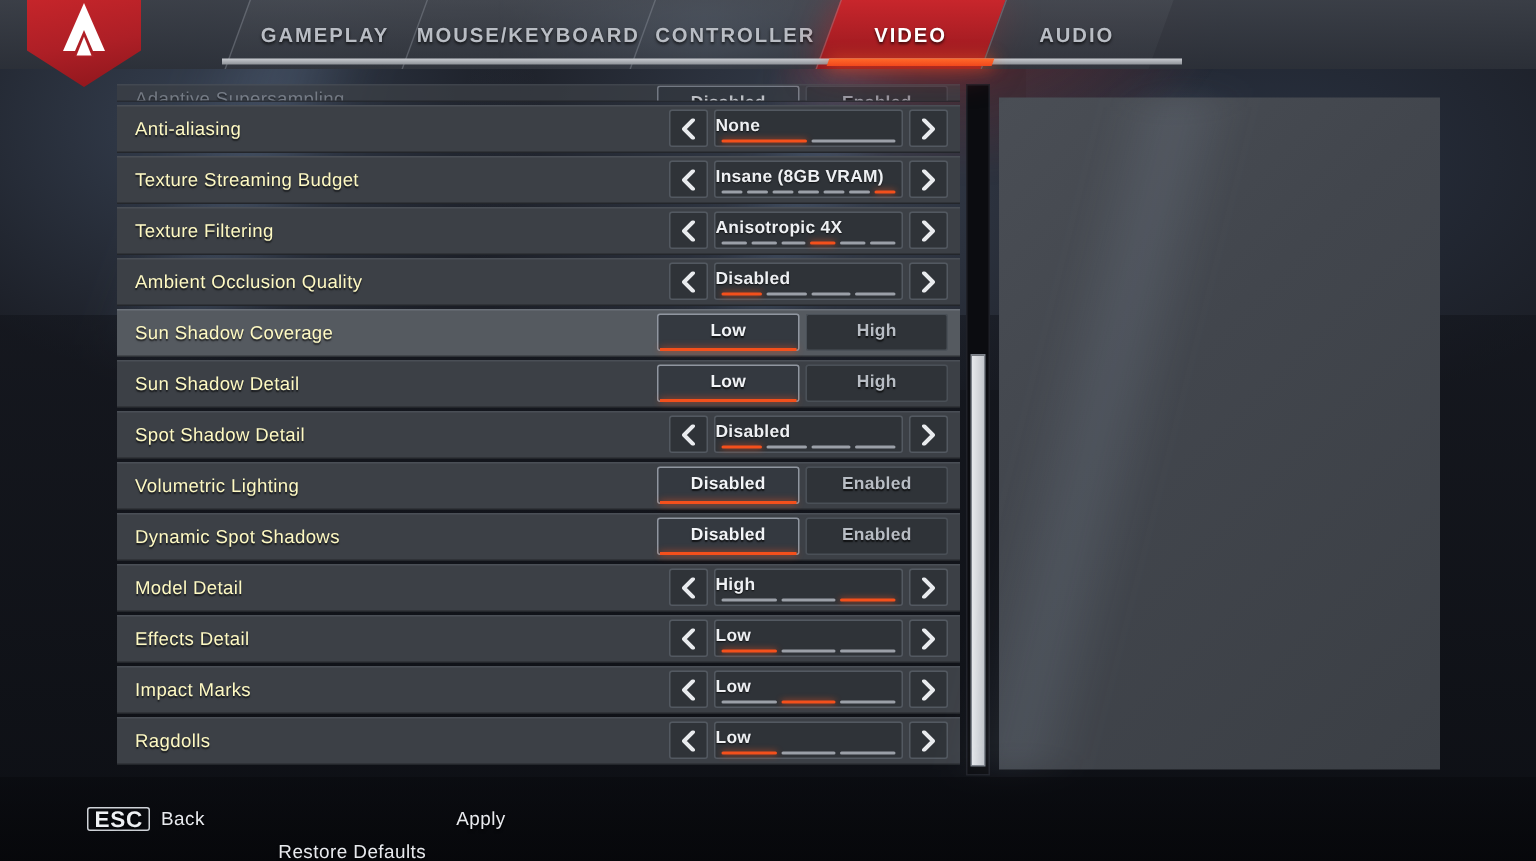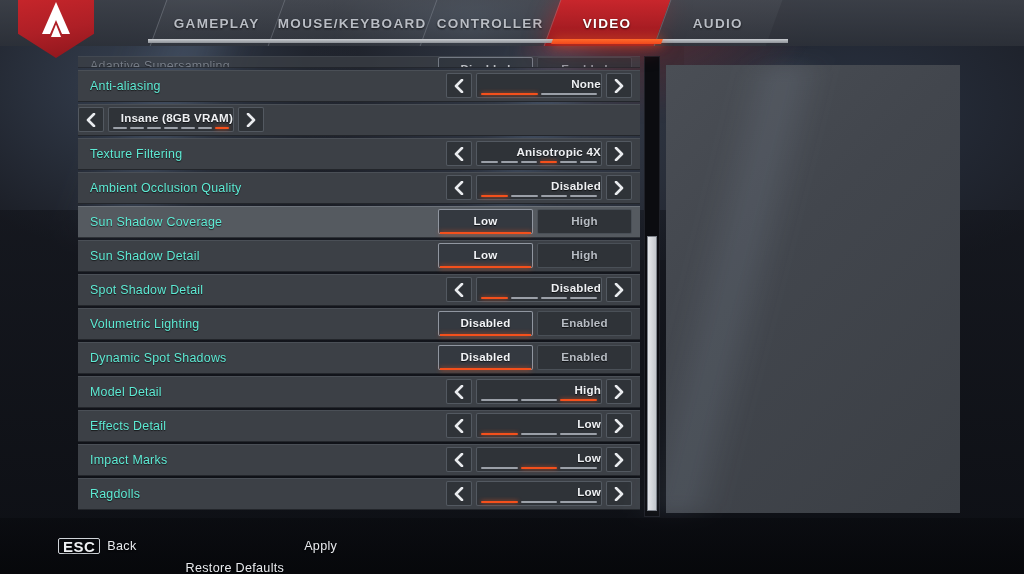--- a/index.html
+++ b/index.html
@@ -125,21 +125,21 @@
   .row.highlight {
     background:#555a60;
     border-top:1px solid rgba(135,142,152,.45);
   }
   .row.clipped {
     height:12px; overflow:hidden; align-items:flex-start;
     background:#3c4046; opacity:.72;gap:36px;
   }
   .row-label {
     flex:1 1 auto; padding-left:12px;
-    font-size:12.4px; color:#5eead4; letter-spacing:.25px;
+    font-size:12.4px; color:#fef9c3; letter-spacing:.25px;
     white-space:nowrap; text-shadow:0 1px 1px rgba(0,0,0,.65);
   }
   .row.clipped .row-label { padding-top:2px; color:#8d929a; }
   .control { flex:0 0 auto; display:flex; align-items:center; padding-right:8px; gap:4px; }
 
   
   .arrow-btn {
     width:26px; height:25px; flex:0 0 auto;
     background:#2f3338;
     border:1px solid rgba(120,127,138,.50);
@@ -147,21 +147,21 @@
     display:flex; align-items:center; justify-content:center;
     cursor:pointer;
   }
   .arrow-btn svg { display:block; }
   .value-box {
     position:relative;
     width:126px; height:25px;
     background:#2f3338;
     border:1px solid rgba(120,127,138,.50);
     border-radius:2px;
-    display:flex; align-items:center; justify-content:flex-end;
+    display:flex; align-items:center; justify-content:flex-start;
     cursor:pointer;
   }
   .value-text {
     font-size:11.6px; font-weight:700; color:#eef0f3;
     letter-spacing:.2px; white-space:nowrap; line-height:1;
     margin-bottom:3px;
     text-shadow:0 1px 1px rgba(0,0,0,.7);
   }
   .segbar {
     position:absolute; left:4px; right:4px; bottom:2px;
@@ -321,20 +321,21 @@
           </div>
         </div>
         <div class="arrow-btn">
           <svg width="12" height="14" viewBox="0 0 12 14">
             <path d="M3 1 L9 7 L3 13" fill="none" stroke="#e9ebee" stroke-width="2.6" stroke-linecap="round" stroke-linejoin="round"></path>
           </svg>
         </div>
       </div>
     </div>
     <div class="row">
+      <div class="row-label">Texture Streaming Budget</div>
       <div class="control">
         <div class="arrow-btn">
           <svg width="12" height="14" viewBox="0 0 12 14">
             <path d="M9 1 L3 7 L9 13" fill="none" stroke="#e9ebee" stroke-width="2.6" stroke-linecap="round" stroke-linejoin="round"></path>
           </svg>
         </div>
         <div class="value-box">
           <span class="value-text">Insane (8GB VRAM)</span>
           <div class="segbar">
             <i></i>

